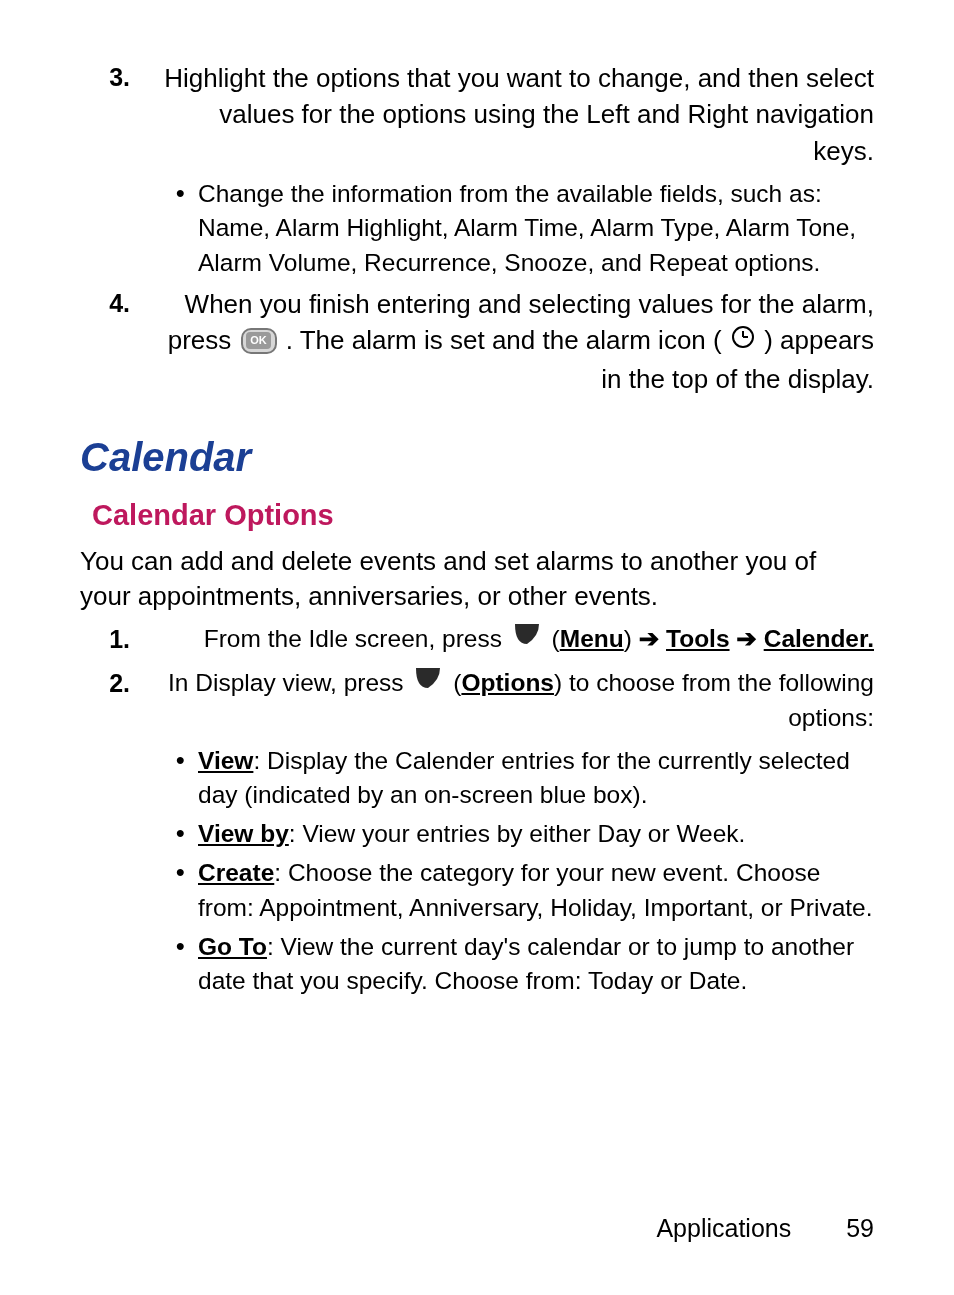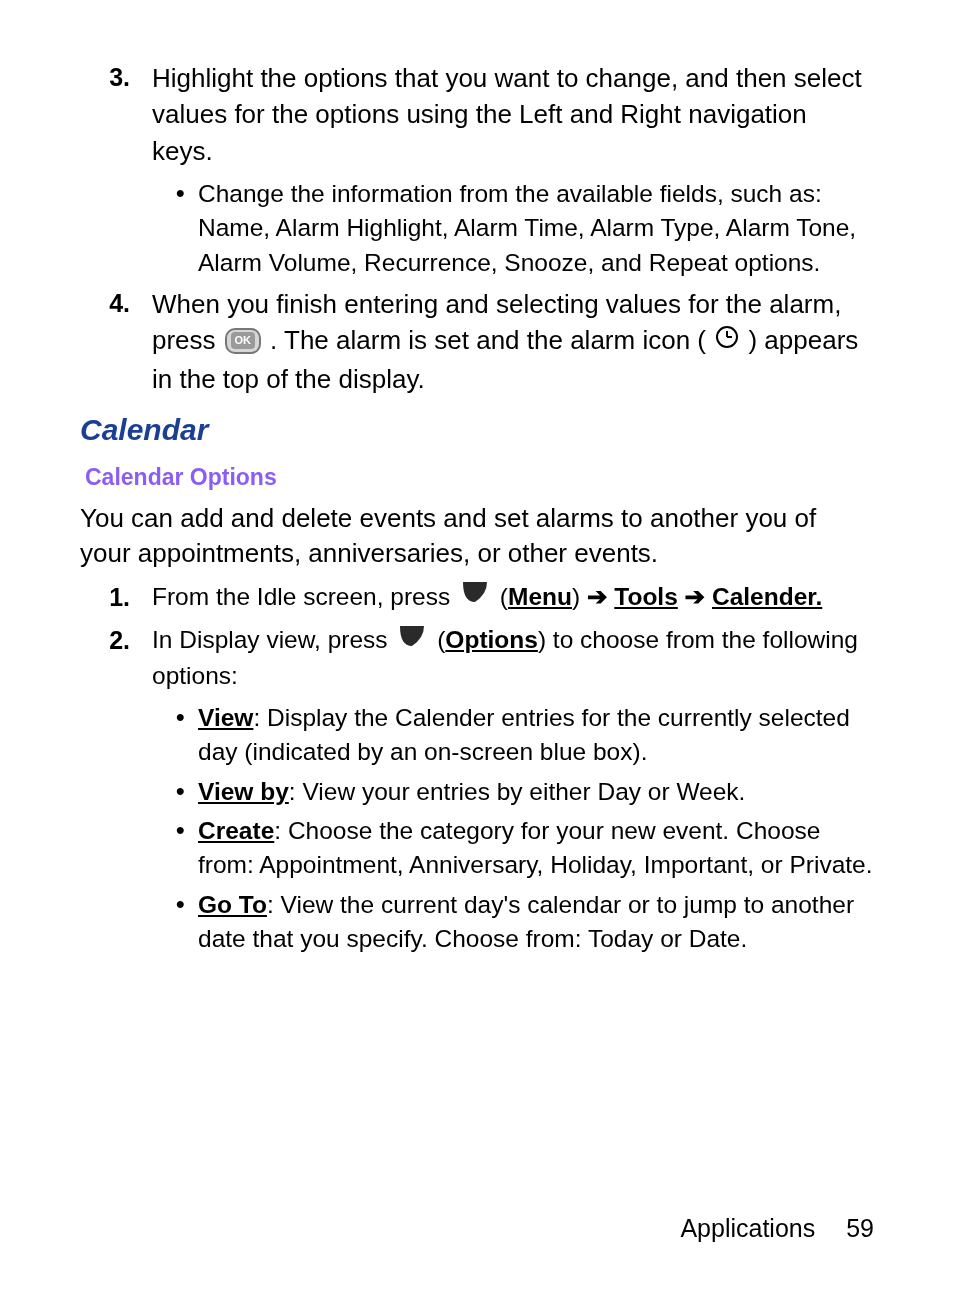--- a/index.html
+++ b/index.html
@@ -17,21 +17,21 @@
       font-weight: bold;
       color: #000;
       display: inline-block;
       width: 30px;
       text-align: right;
       margin-right: 22px;
       font-size: 25px;
       font-family: Arial, sans-serif;
     }
     .step-row { display: flex; margin-left: 20px; margin-bottom: 8px; font-size: 26px; }
-    .step-text { flex: 1; }
+    .step-text { flex: 1; text-align: right; }
     .bullet-row { display: flex; margin-left: 96px; margin-bottom: 5px; font-size: 24.5px; }
     .bullet-dot { display: inline-block; width: 22px; flex-shrink:0; font-weight: bold; }
     .bullet-text { flex: 1; }
     .narrow { font-family: "Arial Narrow", Arial, sans-serif; font-stretch: condensed; }
     .ok-icon {
       display: inline-flex;
       vertical-align: middle;
       width: 36px;
       height: 26px;
       border: 2px solid #777;
@@ -63,40 +63,40 @@
       vertical-align: middle;
       position: relative;
       top: -2px;
       margin: 0 4px;
     }
     .h-cal {
       font-family: Arial, sans-serif;
       font-weight: bold;
       font-style: italic;
       color: #1b3f94;
-      font-size: 30px;
-      margin: 12px 0 8px 0;
+      font-size: 40px;
+      margin: 32px 0 8px 0;
     }
     .para { font-size: 26px; margin-bottom: 8px; line-height: 1.35; }
     .h-opt {
       font-family: Arial, sans-serif;
       font-weight: bold;
-      color: #8b5cf6;
-      font-size: 23px;
-      margin: 10px 0 8px 5px;
+      color: #be185d;
+      font-size: 29px;
+      margin: 10px 0 8px 12px;
     }
     .b { font-weight: bold; text-decoration: underline; }
     .arrow { font-weight: bold; }
     .footer {
       position: absolute;
       bottom: 52px;
       right: 80px;
       font-size: 25px;
     }
-    .footer .pgnum { margin-left: 24px; }
+    .footer .pgnum { margin-left: 48px; }
   </style>
 </head>
 <body>
 
 <div class="content">
 
   <div class="step-row">
     <span class="ol-num">3.</span>
     <span class="step-text">Highlight the options that you want to change, and then select values for the options using the Left and Right navigation keys.</span>
   </div>

